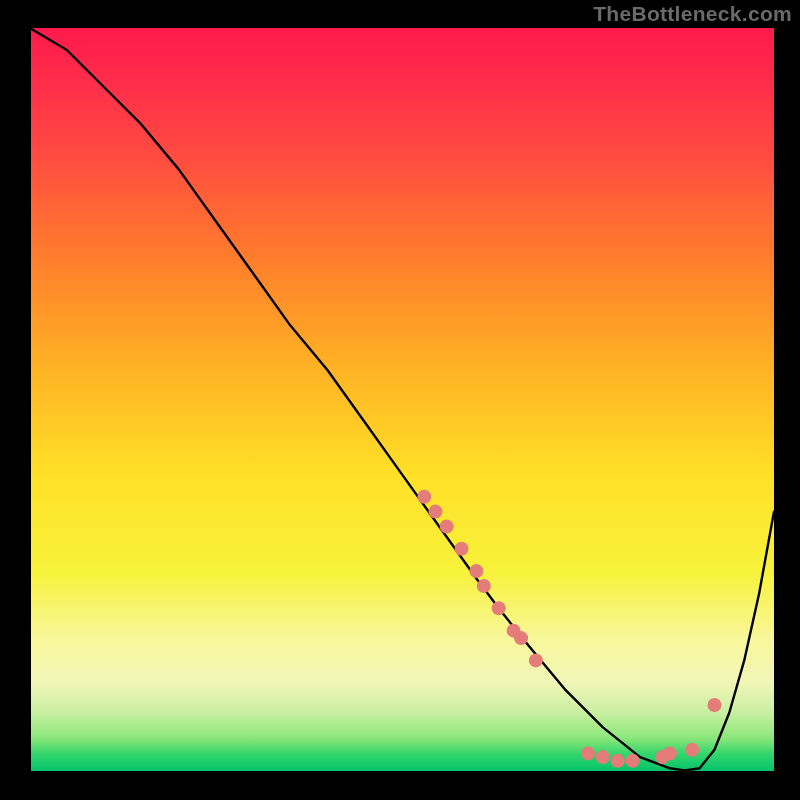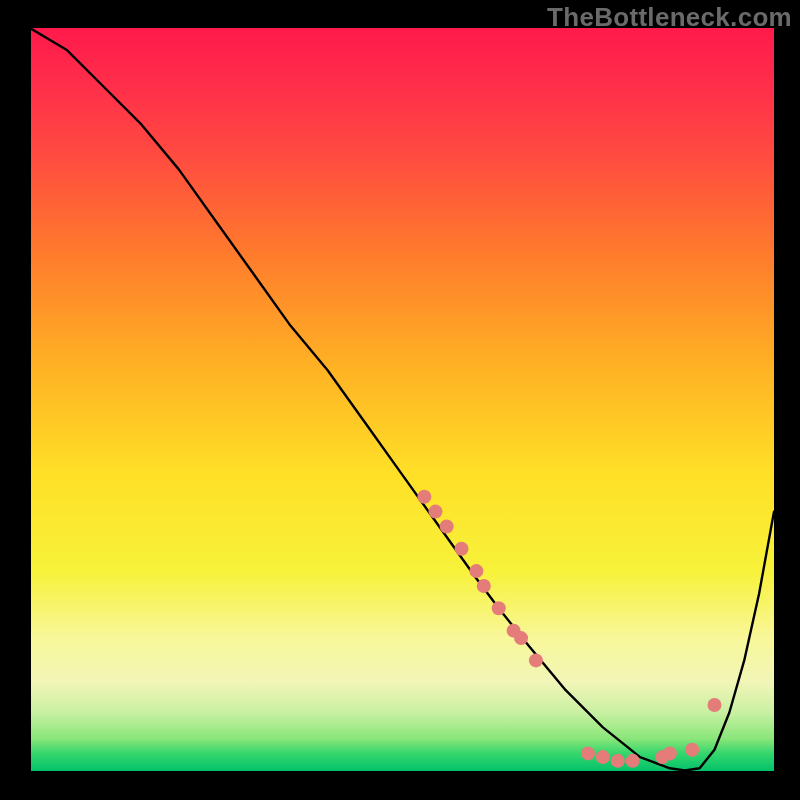--- a/index.html
+++ b/index.html
@@ -13,21 +13,21 @@
   .wrap {
     position: relative;
     width: 800px;
     height: 800px;
   }
   .watermark {
     position: absolute;
     top: 2px;
     right: 8px;
     font-family: Arial, Helvetica, sans-serif;
-    font-size: 26px;
+    font-size: 21px;
     color: #6a6a6a;
     font-weight: 600;
     letter-spacing: 0.3px;
     z-index: 5;
     user-select: none;
   }
   svg.chart {
     position: absolute;
     left: 30px;
     top: 28px;

